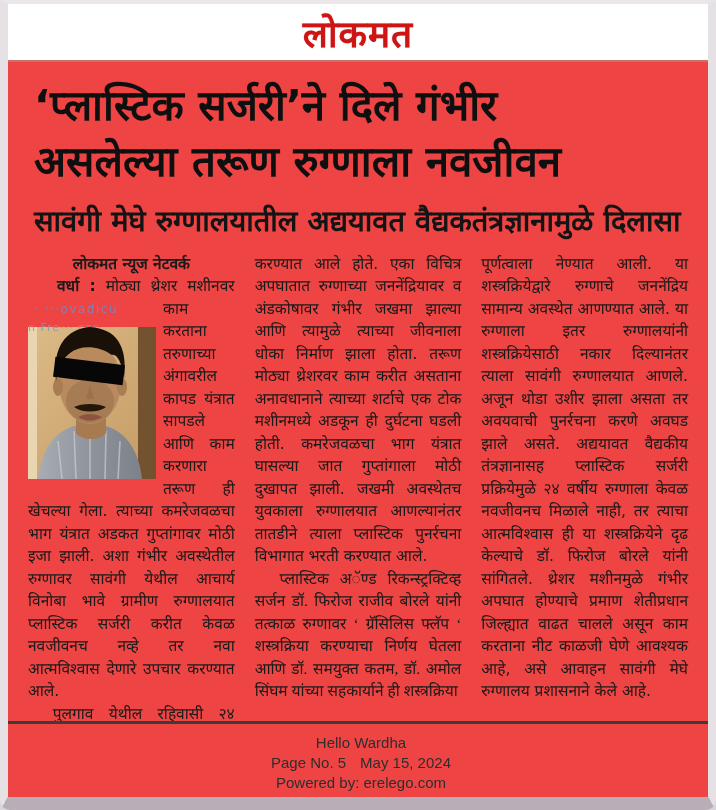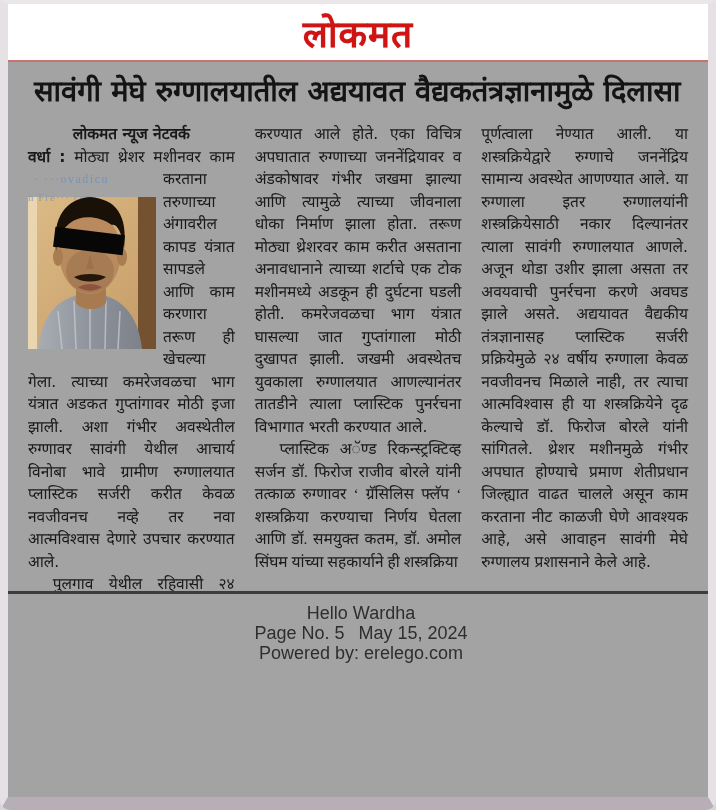--- a/index.html
+++ b/index.html
@@ -1,21 +1,21 @@
 <!DOCTYPE html>
 <html><head>
 <meta charset="utf-8">
 <style>
   * { margin:0; padding:0; box-sizing:border-box; }
   html,body { background:#d9d4d9; }
   .page {
     position:relative;
     width:716px; height:810px;
     margin:0 auto;
-    background:#a3a3a3;
+    background:#ef4444;
     border-left:8px solid #e5e1e5;
     border-right:8px solid #e5e1e5;
     border-top:4px solid #eae6ea;
     border-bottom:13px solid #b7aeb7;
     border-radius:0 0 10px 10px;
     overflow:hidden;
     font-family:"DejaVu Sans","Liberation Sans",sans-serif;
   }
   .masthead {
     height:58px;
@@ -42,51 +42,54 @@
     padding:6px 20px 0 20px;
     height:474px; overflow:hidden;
   }
   .col {
     flex:1 1 0; min-width:0;
     font-size:15.5px; line-height:22.5px;
     text-align:justify; color:#191919; font-weight:500;
   }
   .byline { text-align:center; font-weight:bold; white-space:nowrap; }
   .col p.indent { text-indent:1.6em;font-family:Liberation Serif, serif; }
-  .dateline { font-weight:bold; }
+  .dateline { font-weight:bold;margin-left:29px; }
   .photo-float {
     float:left;
     width:128px; height:178px;
     margin:3px 7px 2px 0;
-    font-family:Liberation Serif, serif;
   }
   .photo-float svg { display:block; }
   .footer-rule {
     border-top:3px solid #3c3c3c;
     margin:0 0 0 0;
   }
   .footer {
     padding-top:9px;
     margin-left:228px;
     width:250px;
     text-align:center;
     font-family:"Liberation Sans","DejaVu Sans",sans-serif;
-    font-size:18px; line-height:20px; color:#2e2e2e;
+    font-size:15px; line-height:20px; color:#2e2e2e;
   }
   .footer .l2 span { padding:0 7px; }
 </style>
 </head>
 <body>
 
 <div class="page">
 
   <div class="masthead">
     <div class="logo">लोकमत</div>
   </div>
 
+  <div class="headline">
+    <div>‘प्लास्टिक सर्जरी’ने दिले गंभीर</div>
+    <div>असलेल्या तरूण रुग्णाला नवजीवन</div>
+  </div>
 
   <div class="subhead">सावंगी मेघे रुग्णालयातील अद्ययावत वैद्यकतंत्रज्ञानामुळे दिलासा</div>
 
   <div class="columns">
 
     <div class="col">
       <div class="byline">लोकमत न्यूज नेटवर्क</div>
       <p><span class="dateline">वर्धा :</span> <span>मोठ्या थ्रेशर मशीनवर काम</span>
         <span class="photo-float">
           <svg width="128" height="178" viewBox="0 0 128 178" xmlns="http://www.w3.org/2000/svg">

